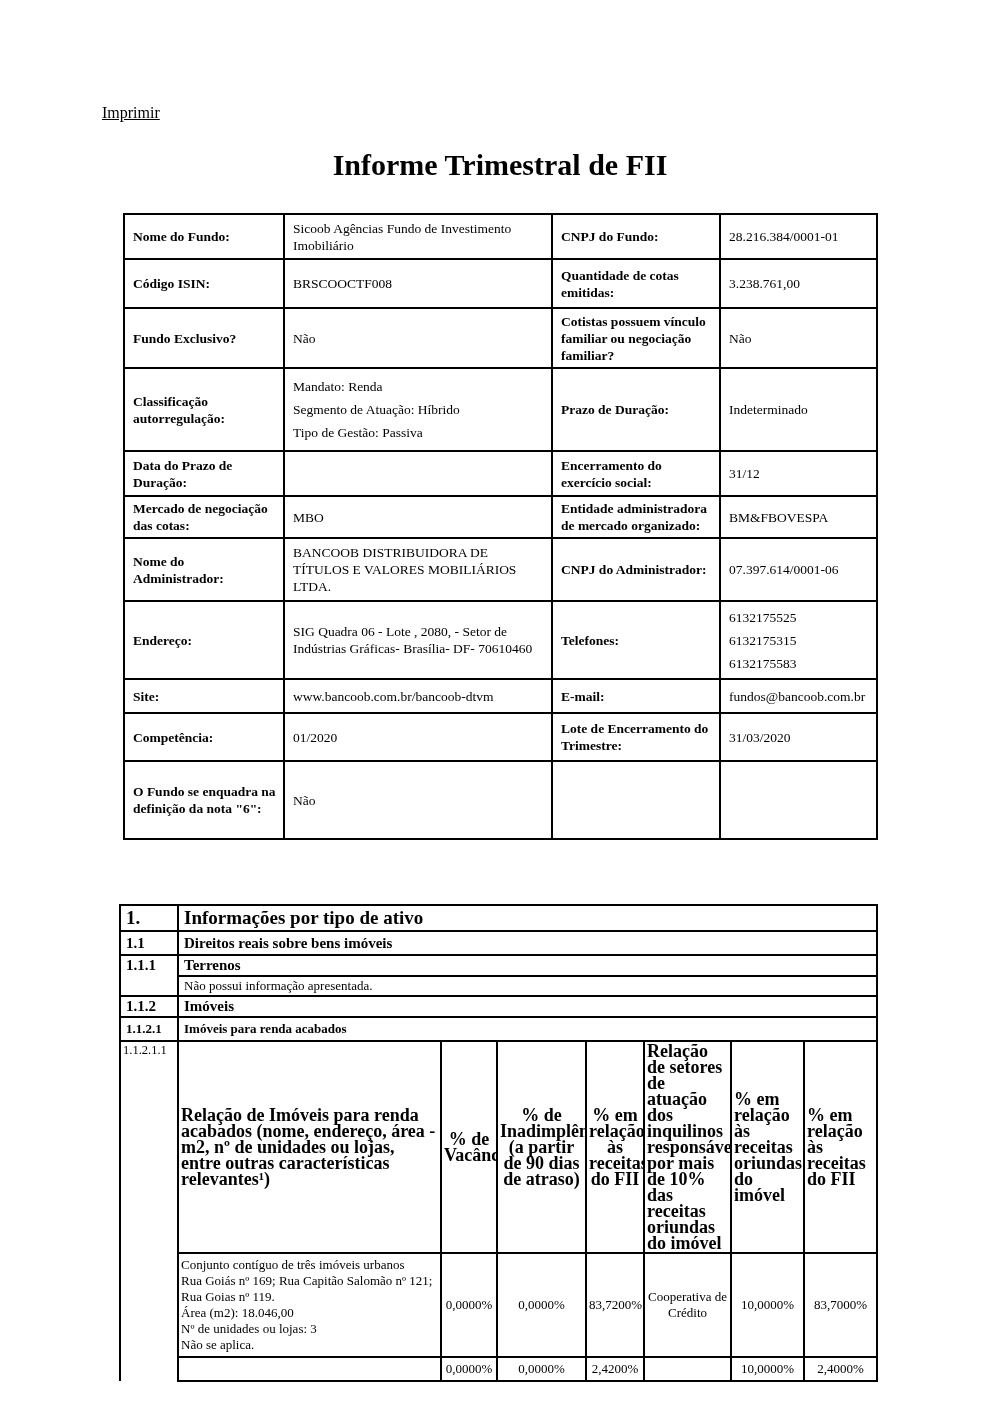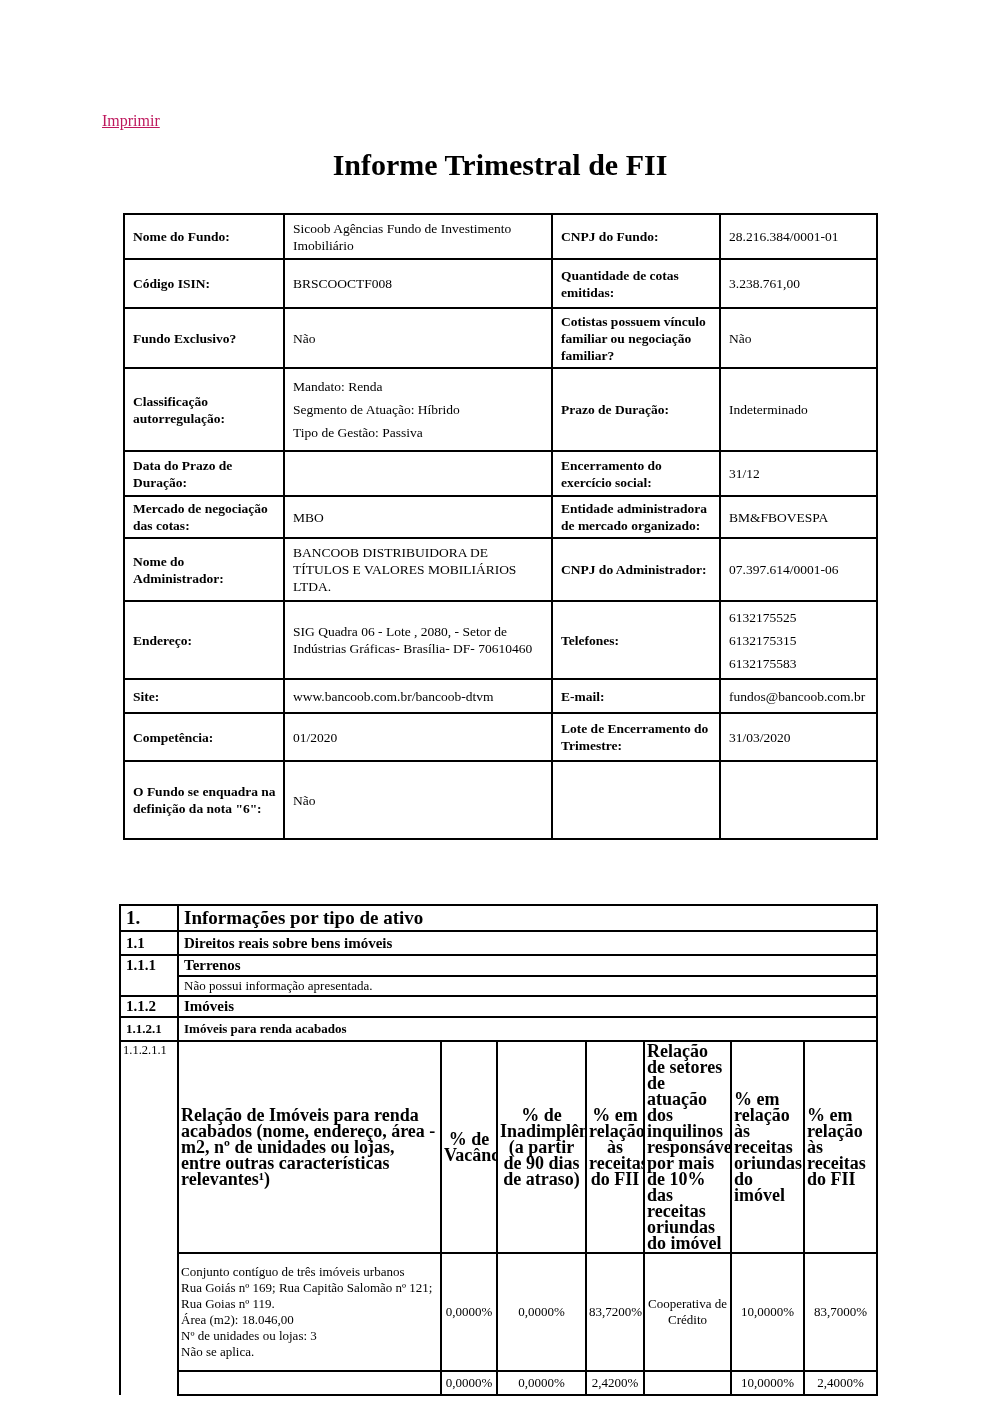--- a/index.html
+++ b/index.html
@@ -2,22 +2,22 @@
 <html><head>
 <meta charset="utf-8">
 <style>
   html,body{margin:0;padding:0;}
   body{
     width:1000px;height:1415px;position:relative;
     background:#ffffff;color:#000;
     font-family:"Liberation Serif", serif;
   }
   a.print-link{
-    position:absolute;left:102px;top:112px;
-    font-size:16px;color:#be185d;text-decoration:underline;cursor:pointer;
+    position:absolute;left:102px;top:104px;
+    font-size:16px;color:#000000;text-decoration:underline;cursor:pointer;
   }
   .doc-title{
     position:absolute;left:0;top:148px;width:1000px;
     text-align:center;font-size:30px;font-weight:bold;margin:0;
   }
   table{border-collapse:collapse;table-layout:fixed;padding-left:30px;}
   td{border:2px solid #000;overflow:hidden;}
 
   
   .fund-table{position:absolute;left:123px;top:213px;width:753px;font-size:13.5px;line-height:17px;}
@@ -187,21 +187,21 @@
   <tr style="height:162px">
     <td class="prop-num" rowspan="3">1.1.2.1.1</td>
     <td class="prop-head">Relação de Imóveis para renda acabados (nome, endereço, área - m2, nº de unidades ou lojas, entre outras características relevantes¹)</td>
     <td class="prop-head ctr">% de Vacância</td>
     <td class="prop-head ctr">% de Inadimplência (a partir de 90 dias de atraso)</td>
     <td class="prop-head ctr">% em relação às receitas do FII</td>
     <td class="prop-head">Relação de setores de atuação dos inquilinos responsáveis por mais de 10% das receitas oriundas do imóvel</td>
     <td class="prop-head">% em relação às receitas oriundas do imóvel</td>
     <td class="prop-head">% em relação às receitas do FII</td>
   </tr>
-  <tr style="height:118px">
+  <tr style="height:104px">
     <td class="prop-cell desc-cell">
       <div>Conjunto contíguo de três imóveis urbanos</div>
       <div>Rua Goiás nº 169; Rua Capitão Salomão nº 121; Rua Goias nº 119.</div>
       <div>Área (m2): 18.046,00</div>
       <div>Nº de unidades ou lojas: 3</div>
       <div>Não se aplica.</div>
     </td>
     <td class="prop-cell ctr">0,0000%</td>
     <td class="prop-cell ctr">0,0000%</td>
     <td class="prop-cell ctr">83,7200%</td>

